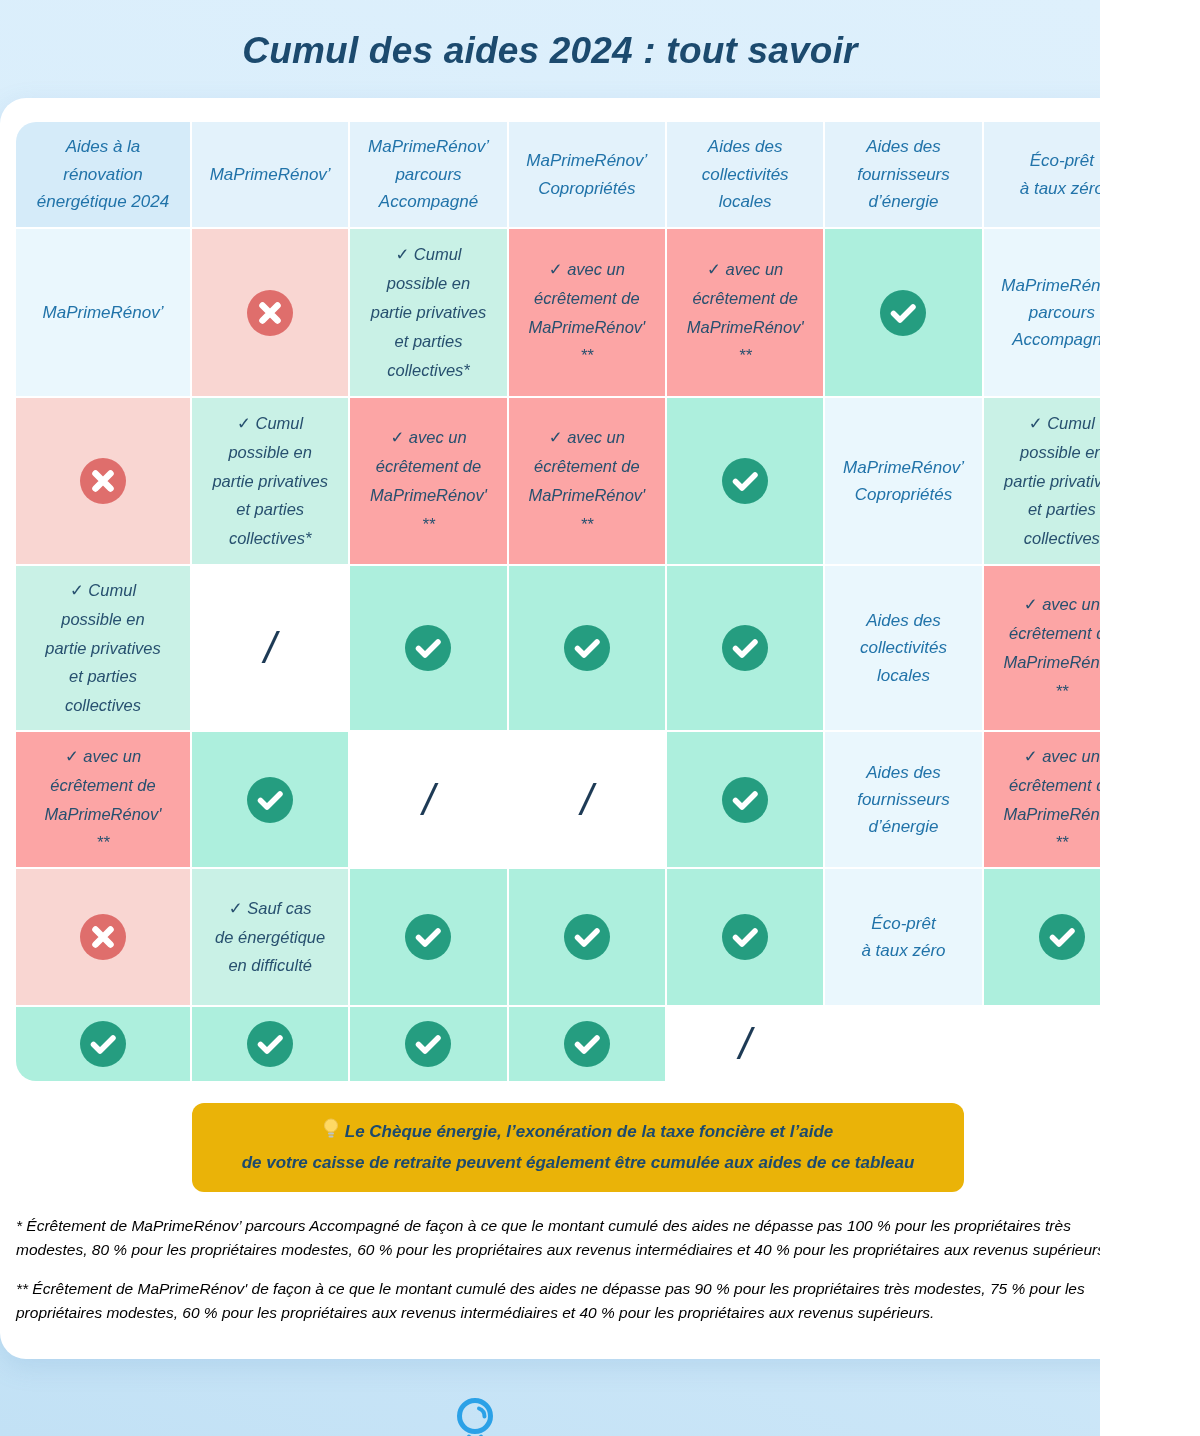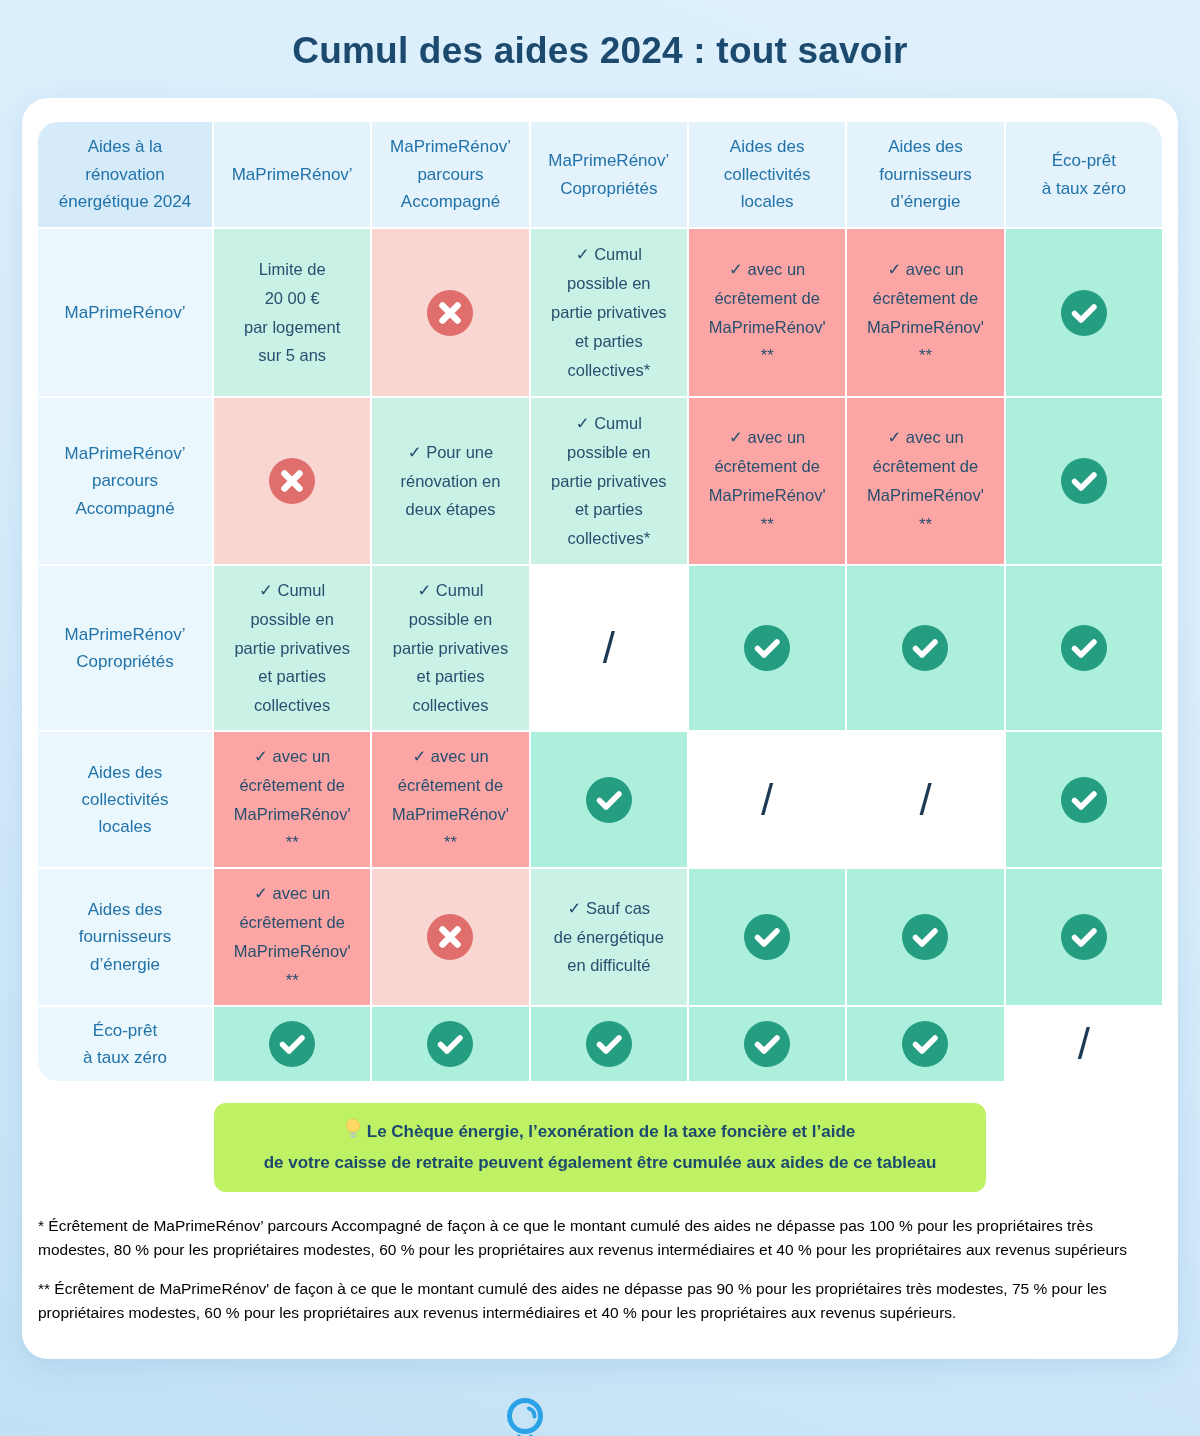--- a/index.html
+++ b/index.html
@@ -2,22 +2,23 @@
 <html lang="fr"><head>
 <meta charset="utf-8">
 <style>
   * { margin:0; padding:0; box-sizing:border-box; }
   html,body { width:1200px; }
   body{
     font-family:"Liberation Sans","DejaVu Sans",sans-serif;
     color:#27506f;
   }
   .page{
-    width:1200px; height:1436px; overflow:hidden;
+    width:1100px; height:1436px; overflow:hidden;
     background:linear-gradient(200deg,#def0fc 0%,#d8edfb 45%,#c2e1f5 100%);
+    font-style:italic;
   }
   .title{
     text-align:center; margin-top:30px;
     font-size:37px; font-weight:700; color:#1c4a6e;
     letter-spacing:.2px;
   }
   .card{
     width:1156px; margin:26px auto 0;
     background:#ffffff; border-radius:26px;
     box-shadow:0 8px 26px rgba(95,150,200,.18);
@@ -42,21 +43,21 @@
   .cell.rowlabel{ background:#eaf7fd; color:#2173a9; font-size:17px; line-height:1.6; }
   .bg-mint{ background:#c9f1e6; }
   .bg-strong{ background:#adefdd; }
   .bg-pale{ background:#fca5a5; }
   .bg-pink{ background:#f9d6d2; }
   .bg-white{ background:#ffffff; }
   .slash{ font-size:44px; font-weight:500; color:#1d3a55; line-height:1; }
   .mark-icon{ width:46px; height:46px; display:block; }
   .note{
     width:772px; margin:22px auto 0;
-    background:#bef264; border-radius:12px;
+    background:#eab308; border-radius:12px;
     padding:15px 24px;
     text-align:center; font-weight:700; color:#1c4a6e;
     font-size:17px; line-height:1.65;
   }
   .note .bulb{ display:inline-block; vertical-align:-3px; margin-right:6px; }
   .footnotes{ width:1124px; margin:22px auto 0; }
   .footnotes p{
     font-size:15.5px; line-height:1.55; color:#000000;
     margin-bottom:15px;
   }
@@ -88,24 +89,20 @@
 Copropriétés</div>
         <div class="cell h">Aides des
 collectivités
 locales</div>
         <div class="cell h">Aides des
 fournisseurs
 d’énergie</div>
         <div class="cell h">Éco-prêt
 à taux zéro</div>
         <div class="cell rowlabel">MaPrimeRénov’</div>
-        <div class="cell bg-mint">Limite de
-20 00 €
-par logement
-sur 5 ans</div>
         <div class="cell bg-pink"><svg class="mark-icon" viewBox="0 0 46 46">
   <circle cx="23" cy="23" r="23" fill="#df6e6c"></circle>
   <path d="M15.5 15.5 L30.5 30.5 M30.5 15.5 L15.5 30.5" stroke="#ffffff" stroke-width="6.5" stroke-linecap="round"></path>
           </svg></div>
         <div class="cell bg-mint">✓ Cumul
 possible en
 partie privatives
 et parties
 collectives*</div>
         <div class="cell bg-pale">✓ avec un
@@ -120,23 +117,20 @@
   <circle cx="23" cy="23" r="23" fill="#259d80"></circle>
   <path d="M13.5 23.5 l6.5 6.5 L33 17" stroke="#ffffff" stroke-width="5.5" fill="none" stroke-linecap="round" stroke-linejoin="round"></path>
           </svg></div>
         <div class="cell rowlabel">MaPrimeRénov’
 parcours
 Accompagné</div>
         <div class="cell bg-pink"><svg class="mark-icon" viewBox="0 0 46 46">
   <circle cx="23" cy="23" r="23" fill="#df6e6c"></circle>
   <path d="M15.5 15.5 L30.5 30.5 M30.5 15.5 L15.5 30.5" stroke="#ffffff" stroke-width="6.5" stroke-linecap="round"></path>
           </svg></div>
-        <div class="cell bg-mint">✓ Pour une
-rénovation en
-deux étapes</div>
         <div class="cell bg-mint">✓ Cumul
 possible en
 partie privatives
 et parties
 collectives*</div>
         <div class="cell bg-pale">✓ avec un
 écrêtement de
 MaPrimeRénov'
 **</div>
         <div class="cell bg-pale">✓ avec un

